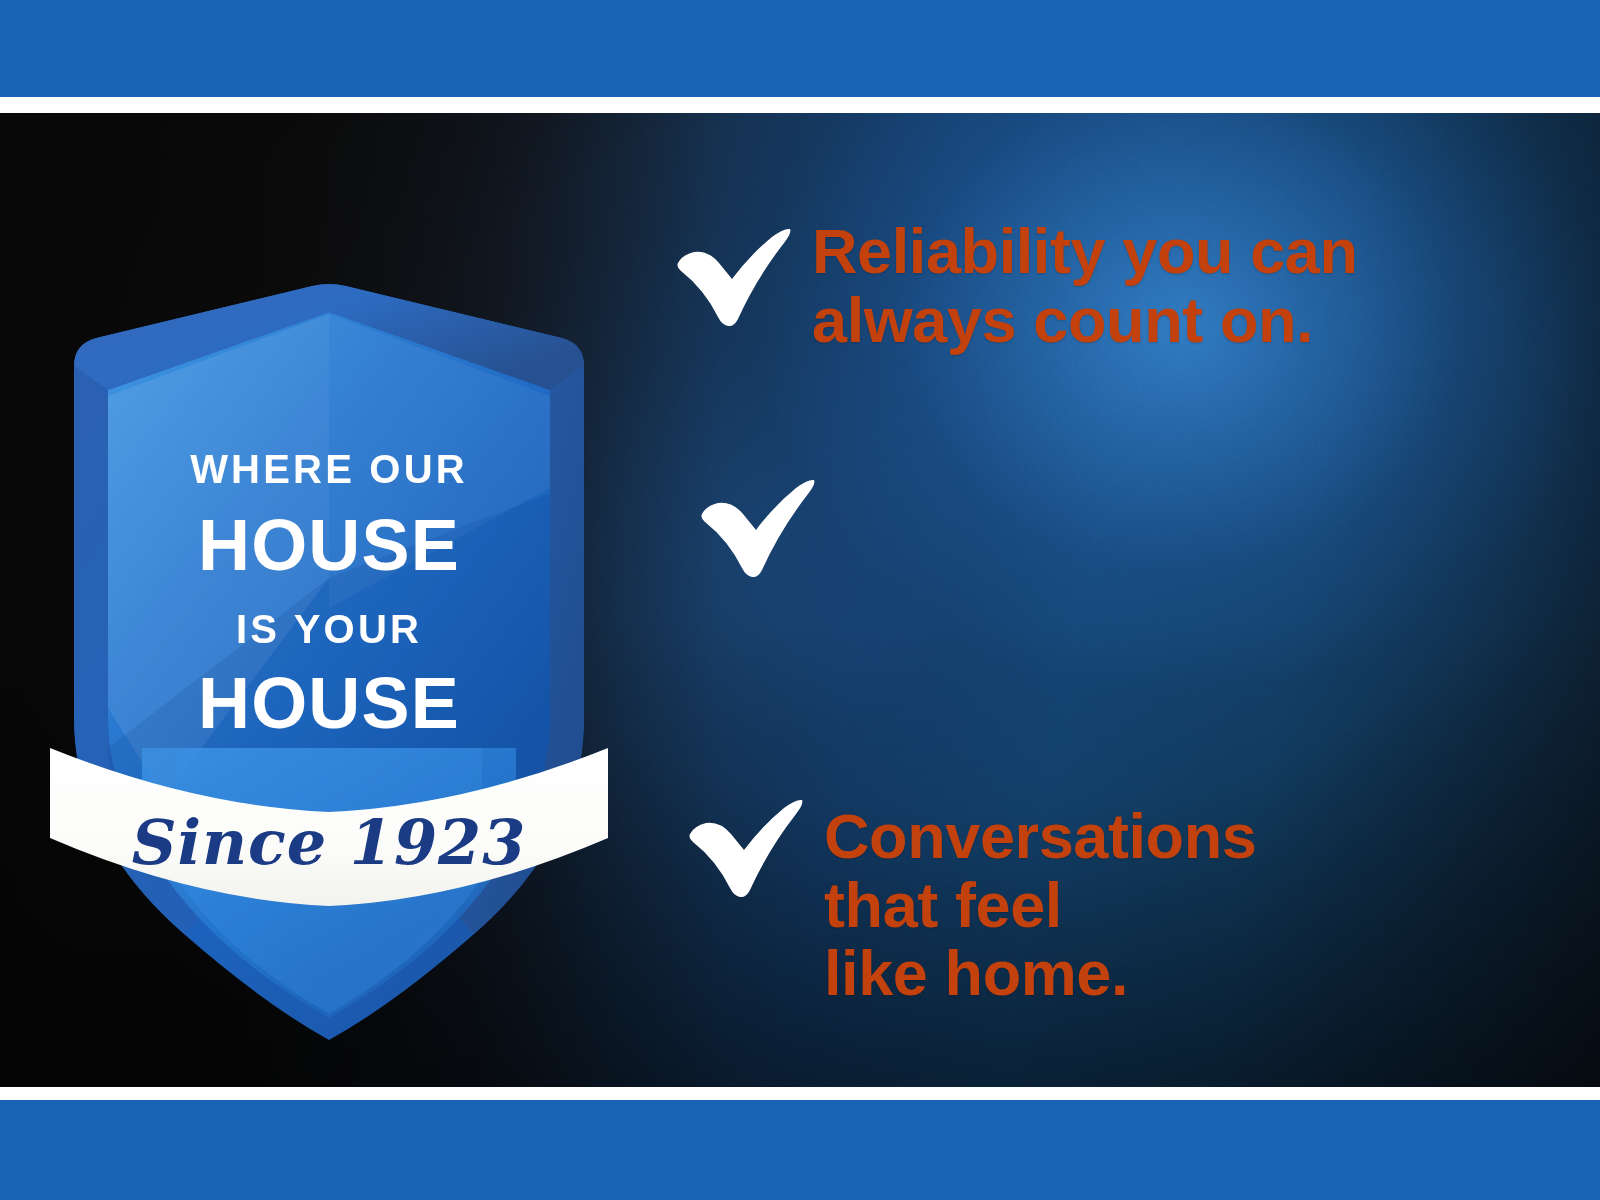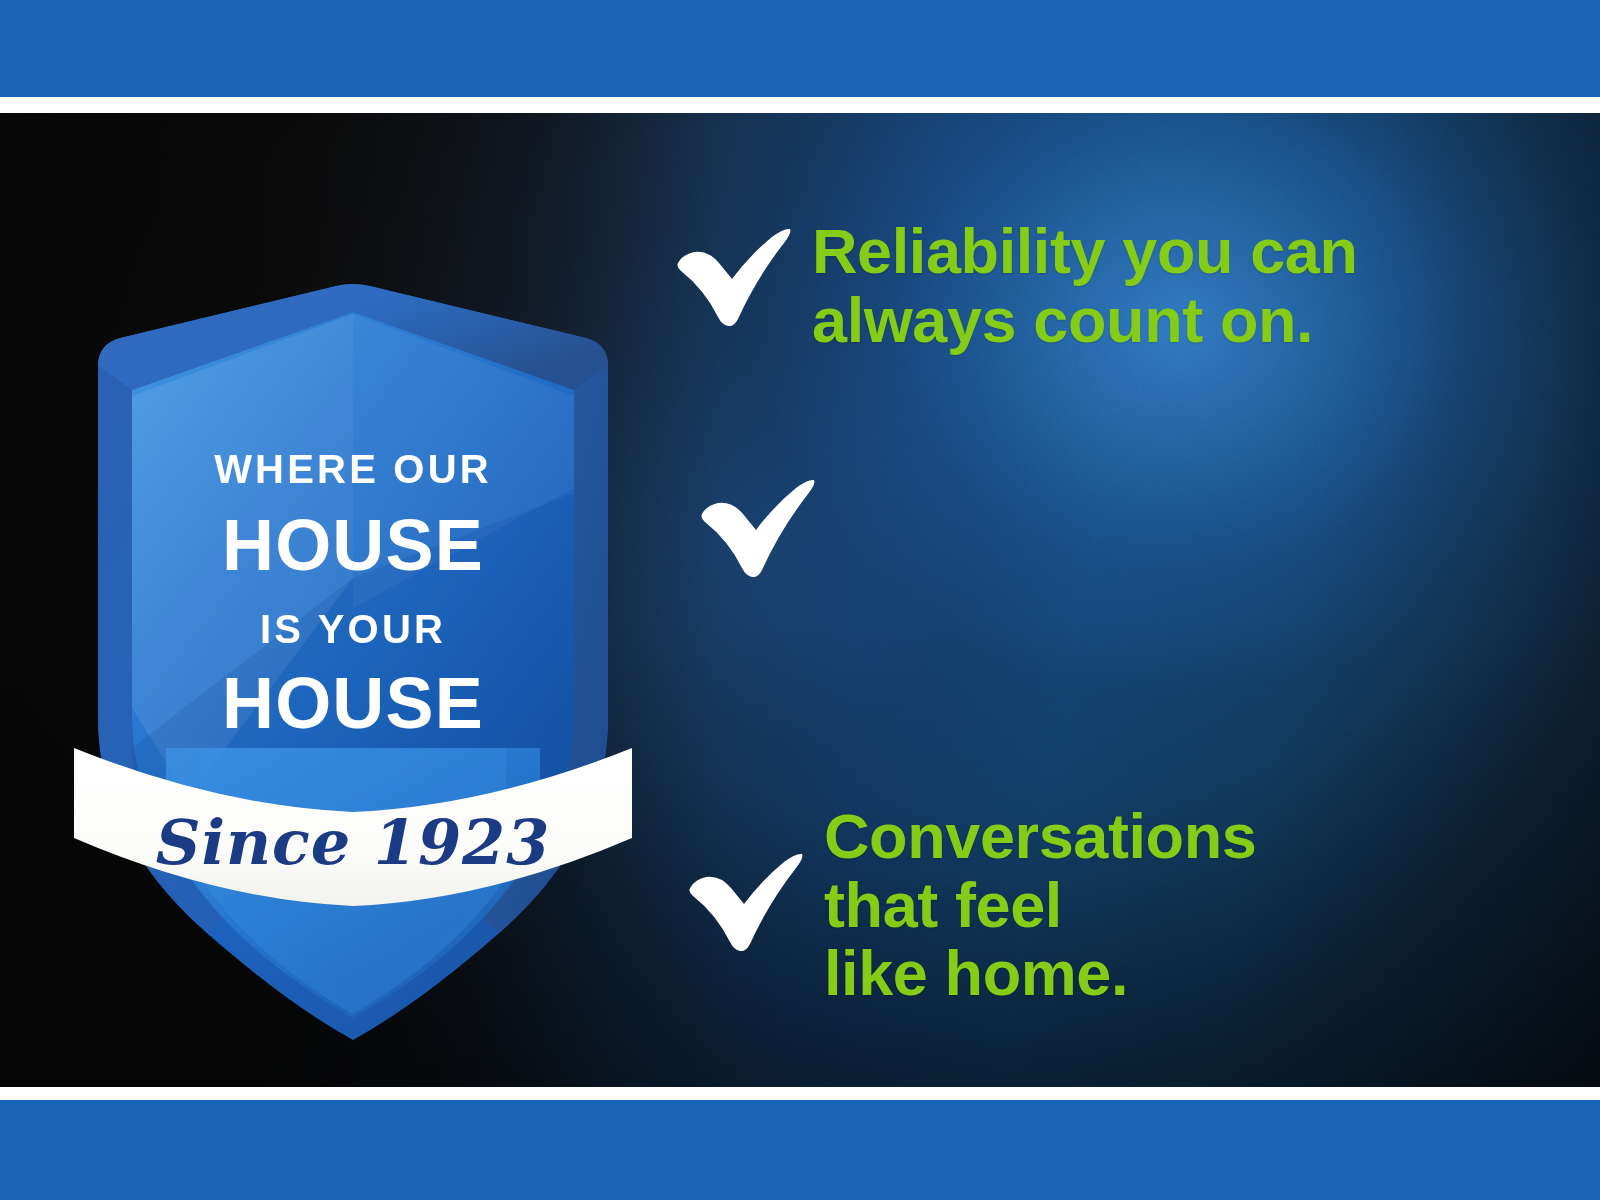--- a/index.html
+++ b/index.html
@@ -85,21 +85,21 @@
   
   #panel .noise {
     position:absolute; inset:0;
     opacity:.55;
     mix-blend-mode:overlay;
   }
 
   
   #logo {
     position:absolute;
-    left:68px; top:165px;       
+    left:44px; top:165px;       
     width:570px; height:770px;text-decoration:underline;
   }
   #logo svg { display:block; width:100%; height:100%; overflow:visible; }
 
   .shield-line {
     fill:#ffffff;
     font-weight:700;
     text-anchor:middle;
     font-family:"Liberation Sans", sans-serif;
   }
@@ -122,31 +122,31 @@
     width:860px; height:974px;
   }
   .bullet {
     position:absolute;
     display:flex;
     align-items:flex-start;
     gap:18px;
   }
   #bullet-0 { top:104px;  left:0; }
   #bullet-1 { top:355px;  left:24px; }
-  #bullet-2 { top:675px;  left:12px;align-items:center; }
+  #bullet-2 { top:675px;  left:12px; }
 
   .check-icon {
     flex:0 0 auto;
     width:122px; height:110px;
     margin-top:2px;
   }
   .check-icon svg { display:block; width:100%; height:100%; }
 
   .bullet-text {
-    color:#84cc16;
+    color:#c2410c;
     font-weight:700;
     font-size:63px;
     line-height:1.09;
     letter-spacing:-0.4px;
     white-space:pre-line;
     text-shadow:0 1px 2px rgba(0,0,0,.18);
   }
   #bullet-1 .bullet-text,
   #bullet-2 .bullet-text { padding-top:14px; }
 </style>

